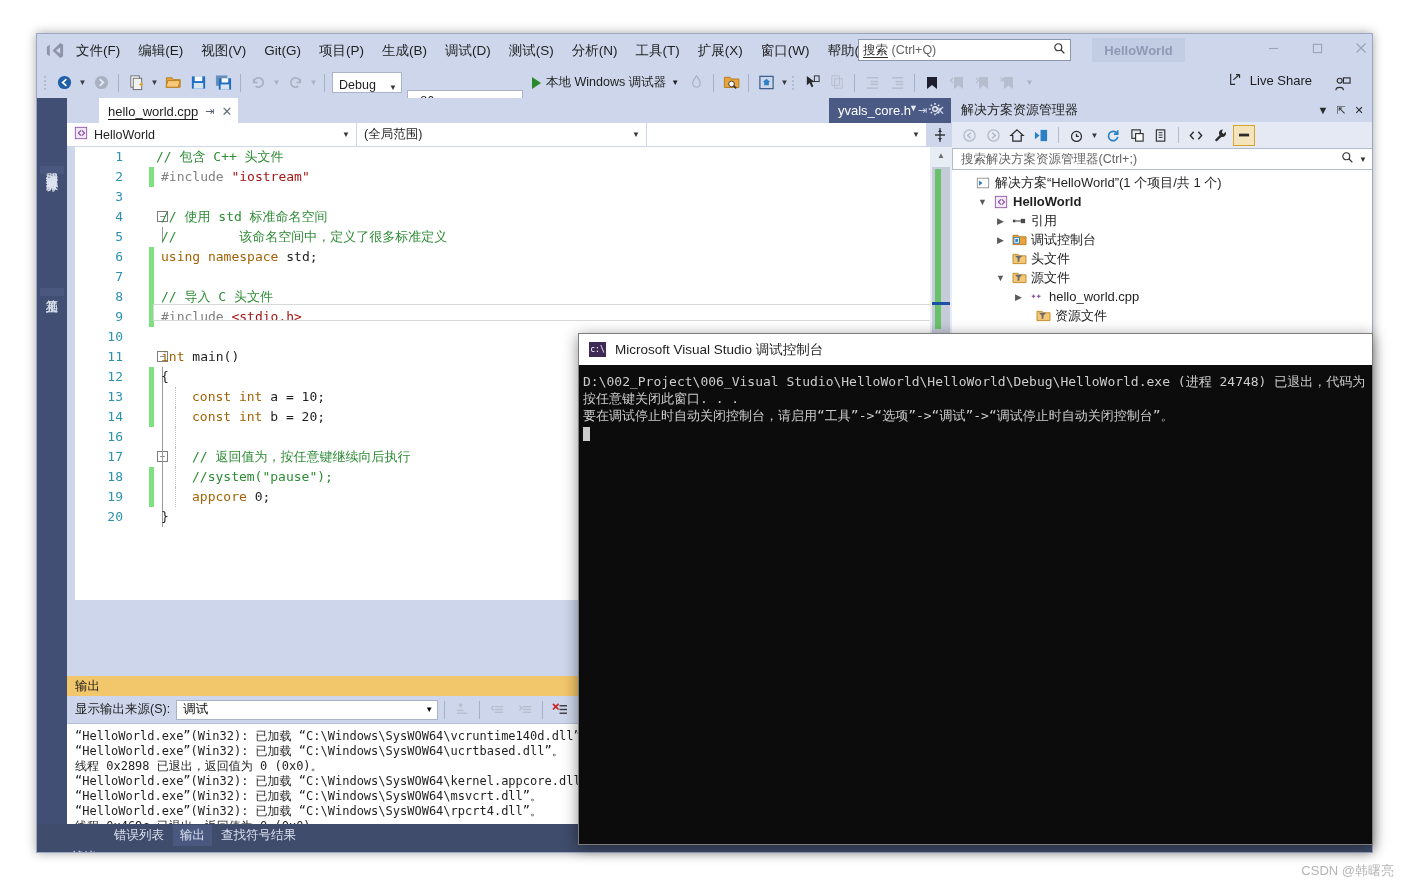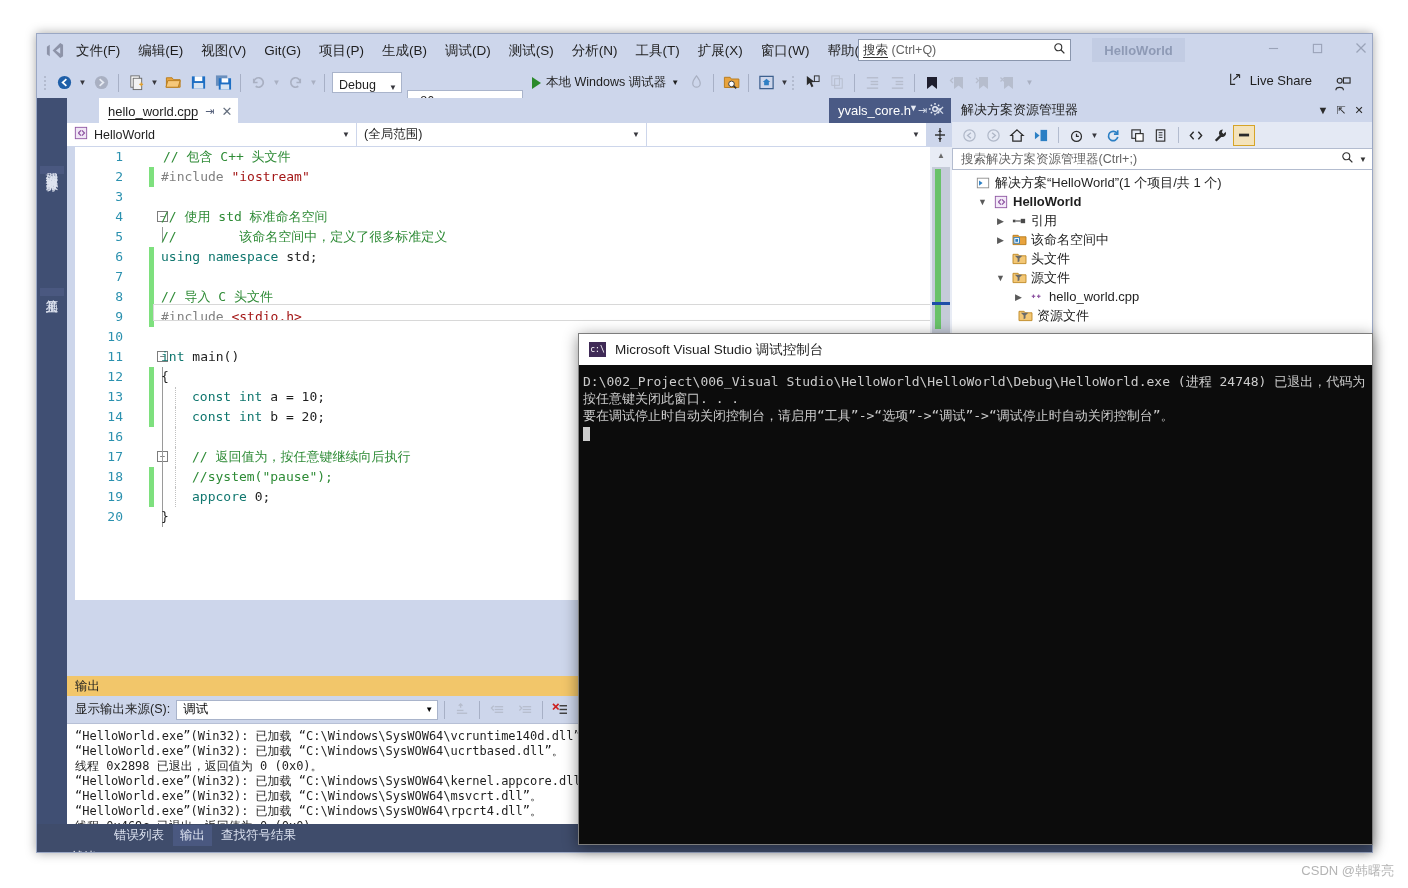--- a/index.html
+++ b/index.html
@@ -279,21 +279,21 @@
   .fbar {
     position: absolute; left: 87px; width: 1px;
     background: #9a9a9a;
   }
   .indentg {
     position: absolute; width: 0; border-left: 1px dotted #c0c0c0;
   }
   .c-com { color: #2e8b36; }
   .c-pre { color: #808080; }
   .c-str { color: #a31515; }
-  .c-kw  { color: #0f766e; text-align: right; }
+  .c-kw  { color: #a16207; text-align: right; }
   .c-id  { color: #1e1e1e; }
   .c-num { color: #1e1e1e; }
   #line10box {
     position: absolute; left: 86px; top: 157px;
     width: 820px; height: 17px;
     border: 1px solid #d8d8d8;
   }
   
   #ed-vscroll {
     position: absolute; right: 0; top: 0;
@@ -822,21 +822,21 @@
                 <line x1="2" y1="8" x2="12" y2="8" stroke="#2b2b2b" stroke-width="1.4"></line>
                 <path d="M5 5 l2 -2.4 l2 2.4" fill="#2b2b2b"></path>
                 <path d="M5 11 l2 2.4 l2 -2.4" fill="#2b2b2b"></path>
               </svg>
           </div>
         </div>
 
         <div id="codepane">
           <div id="codeIndicator"></div>
           <div id="code-scroll">
-              <div class="cline"><span class="lnum">1</span><span class="ctext" style="left:88px"><span class="c-com">// 包含 C++ 头文件</span></span></div>
+              <div class="cline"><span class="lnum">1</span><span class="ctext" style="left:81px"><span class="c-com">// 包含 C++ 头文件</span></span></div>
               <div class="cline"><span class="lnum">2</span><span class="gmark"></span><span class="ctext" style="left:86px"><span class="c-pre">#include </span><span class="c-str">"iostream"</span></span></div>
               <div class="cline"><span class="lnum">3</span><span class="ctext" style="left:86px"></span></div>
               <div class="cline"><span class="lnum">4</span><span class="fold">−</span><span class="ctext" style="left:86px"><span class="c-com">// 使用 std 标准命名空间</span></span></div>
               <div class="cline"><span class="lnum">5</span><span class="fbar" style="top:0;height:14px;"></span><span class="ctext" style="left:86px"><span class="c-com">//        该命名空间中，定义了很多标准定义</span></span></div>
               <div class="cline"><span class="lnum">6</span><span class="gmark"></span><span class="ctext" style="left:86px"><span class="c-kw">using namespace</span><span class="c-id"> std;</span></span></div>
               <div class="cline"><span class="lnum">7</span><span class="gmark"></span><span class="ctext" style="left:86px"></span></div>
               <div class="cline"><span class="lnum">8</span><span class="gmark"></span><span class="ctext" style="left:86px"><span class="c-com">// 导入 C 头文件</span></span></div>
               <div class="cline"><span class="lnum">9</span><span class="gmark"></span><span class="ctext" style="left:86px"><span class="c-pre">#include </span><span class="c-str">&lt;stdio.h&gt;</span></span></div>
               <div class="cline"><span class="lnum">10</span><span class="ctext" style="left:86px"></span></div>
               <div class="cline"><span class="lnum">11</span><span class="fold">−</span><span class="ctext" style="left:86px"><span class="c-kw">int</span><span class="c-id"> main()</span></span></div>
@@ -1048,21 +1048,21 @@
             </div>
             <div class="tnode" style="padding-left: 42px;">
               <span class="exp">▶</span>
               <span class="ti">
                 <svg width="15" height="13" viewBox="0 0 16 14">
                   <path d="M1 2.5 h5.5 l1.2 1.6 h7.3 v8.4 h-14 z" fill="#e8a33d" stroke="#b87c1d"></path>
                   <rect x="2" y="5" width="6" height="6" fill="#fff" stroke="#2b7fc4"></rect>
                   <rect x="3.5" y="6.5" width="3" height="3" fill="#2b7fc4"></rect>
                 </svg>
               </span>
-              <span>该命名空间中</span>
+              <span>调试控制台</span>
             </div>
             <div class="tnode" style="padding-left: 42px;">
               <span class="exp"></span>
               <span class="ti">
                 <svg width="15" height="13" viewBox="0 0 16 14">
                   <path d="M1 2.5 h5.5 l1.2 1.6 h7.3 v8.4 h-14 z" fill="#f3c775" stroke="#c08a28"></path>
                   <path d="M3 4 h8 l-3 3 v3 l-2 1 v-4 z" fill="#6b6b6b"></path>
                 </svg>
               </span>
               <span>头文件</span>
@@ -1084,21 +1084,21 @@
                   <g fill="#8c52a0">
                     <rect x="2" y="6.5" width="4" height="1.3"></rect>
                     <rect x="3.3" y="5.2" width="1.3" height="4"></rect>
                     <rect x="8" y="6.5" width="4" height="1.3"></rect>
                     <rect x="9.3" y="5.2" width="1.3" height="4"></rect>
                   </g>
                 </svg>
               </span>
               <span>hello_world.cpp</span>
             </div>
-            <div class="tnode" style="padding-left: 48px;">
+            <div class="tnode" style="padding-left: 66px;">
               <span class="exp"></span>
               <span class="ti">
                 <svg width="15" height="13" viewBox="0 0 16 14">
                   <path d="M1 2.5 h5.5 l1.2 1.6 h7.3 v8.4 h-14 z" fill="#f3c775" stroke="#c08a28"></path>
                   <path d="M3 4 h8 l-3 3 v3 l-2 1 v-4 z" fill="#6b6b6b"></path>
                 </svg>
               </span>
               <span>资源文件</span>
             </div>
           </div>

